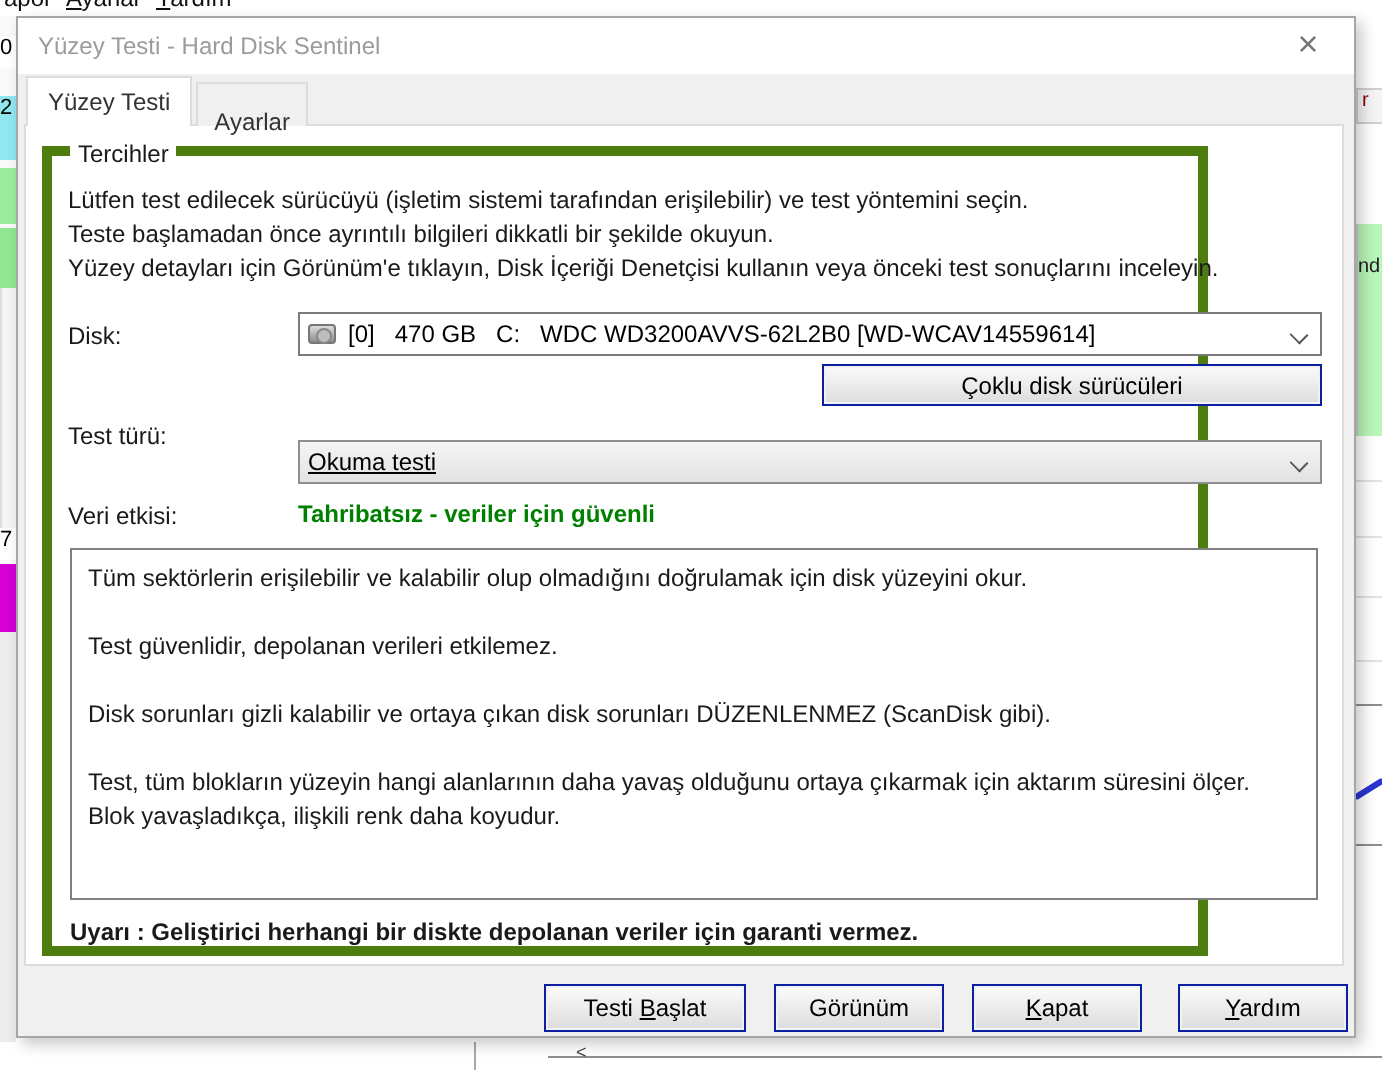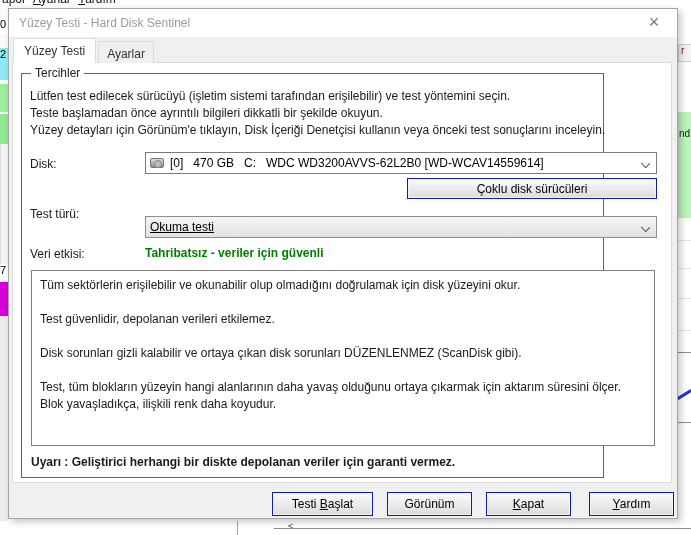--- a/index.html
+++ b/index.html
@@ -39,26 +39,26 @@
   .bg-bottom .hline { position:absolute; left:274px; top:7px; width:417px; height:1px; background:#8f8f8f; }
   .bg-bottom .mark { position:absolute; left:288px; top:0; font-size:9px; color:#444; }
 
   
   .dialog { position:absolute; left:8px; top:8px; width:670px; height:511px; background:#f0f0f0; border:1px solid #a6a6a6; box-shadow:3px 3px 7px rgba(0,0,0,.22); }
   .titlebar { position:absolute; left:0; top:0; width:100%; height:28px; background:#ffffff; }
   .title { position:absolute; left:10px; top:0; line-height:28px; font-size:12px; color:#9b9b9b; white-space:nowrap; }
   .close { position:absolute; right:12px; top:0; width:22px; line-height:26px; text-align:center; font-size:18px; color:#777; cursor:default; }
 
   .tabs { position:absolute; left:4px; top:29px; height:25px; display:flex; align-items:flex-end; z-index:3; }
-  .tab { font-size:12px; color:#333; background:#f0f0f0; border:1px solid #dcdcdc; border-bottom:none; height:22px; line-height:22px; padding:1px 8px; margin-right:2px; white-space:nowrap; }
+  .tab { font-size:12px; color:#333; background:#f0f0f0; border:1px solid #dcdcdc; border-bottom:none; height:22px; line-height:22px; padding:8px 8px; margin-right:2px; white-space:nowrap; }
   .tab.active { background:#ffffff; height:25px; line-height:25px; padding:0 10px; position:relative; z-index:4; }
 
   .tabpage { position:absolute; left:3px; top:53px; width:660px; height:421px; background:#ffffff; border:1px solid #dcdcdc; z-index:1; }
 
-  .groupbox { position:absolute; left:8px; top:10px; width:583px; height:405px; border:1px solid #4d7c0f; }
+  .groupbox { position:absolute; left:8px; top:10px; width:583px; height:405px; border:5px solid #4d7c0f; }
   .gb-label { position:absolute; left:9px; top:-8px; background:#ffffff; padding:0 4px; font-size:12px; color:#1a1a1a; }
 
   .instructions { position:absolute; left:8px; top:14px; font-size:12px; line-height:17px; color:#1a1a1a; white-space:nowrap; }
 
   .fieldlabel { position:absolute; left:8px; font-size:12px; color:#1a1a1a; white-space:nowrap; }
   .lbl-disk { top:83px; }
   .lbl-type { top:133px; }
   .lbl-impact { top:173px; }
 
   .combo { position:absolute; left:123px; width:512px; height:22px; background:#ffffff; border:1px solid #7a7a7a; display:flex; align-items:center; padding:0 22px 0 4px; }
@@ -161,21 +161,21 @@
         <span class="fieldlabel lbl-type">Test türü:</span>
         <div class="combo combo-type">
           <span class="combo-text">Okuma testi</span>
           <span class="chevron"></span>
         </div>
 
         <span class="fieldlabel lbl-impact">Veri etkisi:</span>
         <span class="impact-value" style="color: rgb(0, 128, 0);">Tahribatsız - veriler için güvenli</span>
 
         <div class="descbox">
-          <div class="para">Tüm sektörlerin erişilebilir ve okunabilir olup olmadığını doğrulamak için disk yüzeyini okur.</div>
+          <div class="para">Tüm sektörlerin erişilebilir ve kalabilir olup olmadığını doğrulamak için disk yüzeyini okur.</div>
           <div class="para">Test güvenlidir, depolanan verileri etkilemez.</div>
           <div class="para">Disk sorunları gizli kalabilir ve ortaya çıkan disk sorunları DÜZENLENMEZ (ScanDisk gibi).</div>
           <div class="para">Test, tüm blokların yüzeyin hangi alanlarının daha yavaş olduğunu ortaya çıkarmak için aktarım süresini ölçer. Blok yavaşladıkça, ilişkili renk daha koyudur.</div>
         </div>
 
         <div class="warning">Uyarı : Geliştirici herhangi bir diskte depolanan veriler için garanti vermez.</div>
       </div>
     </div>
 
     <div class="btnrow">

